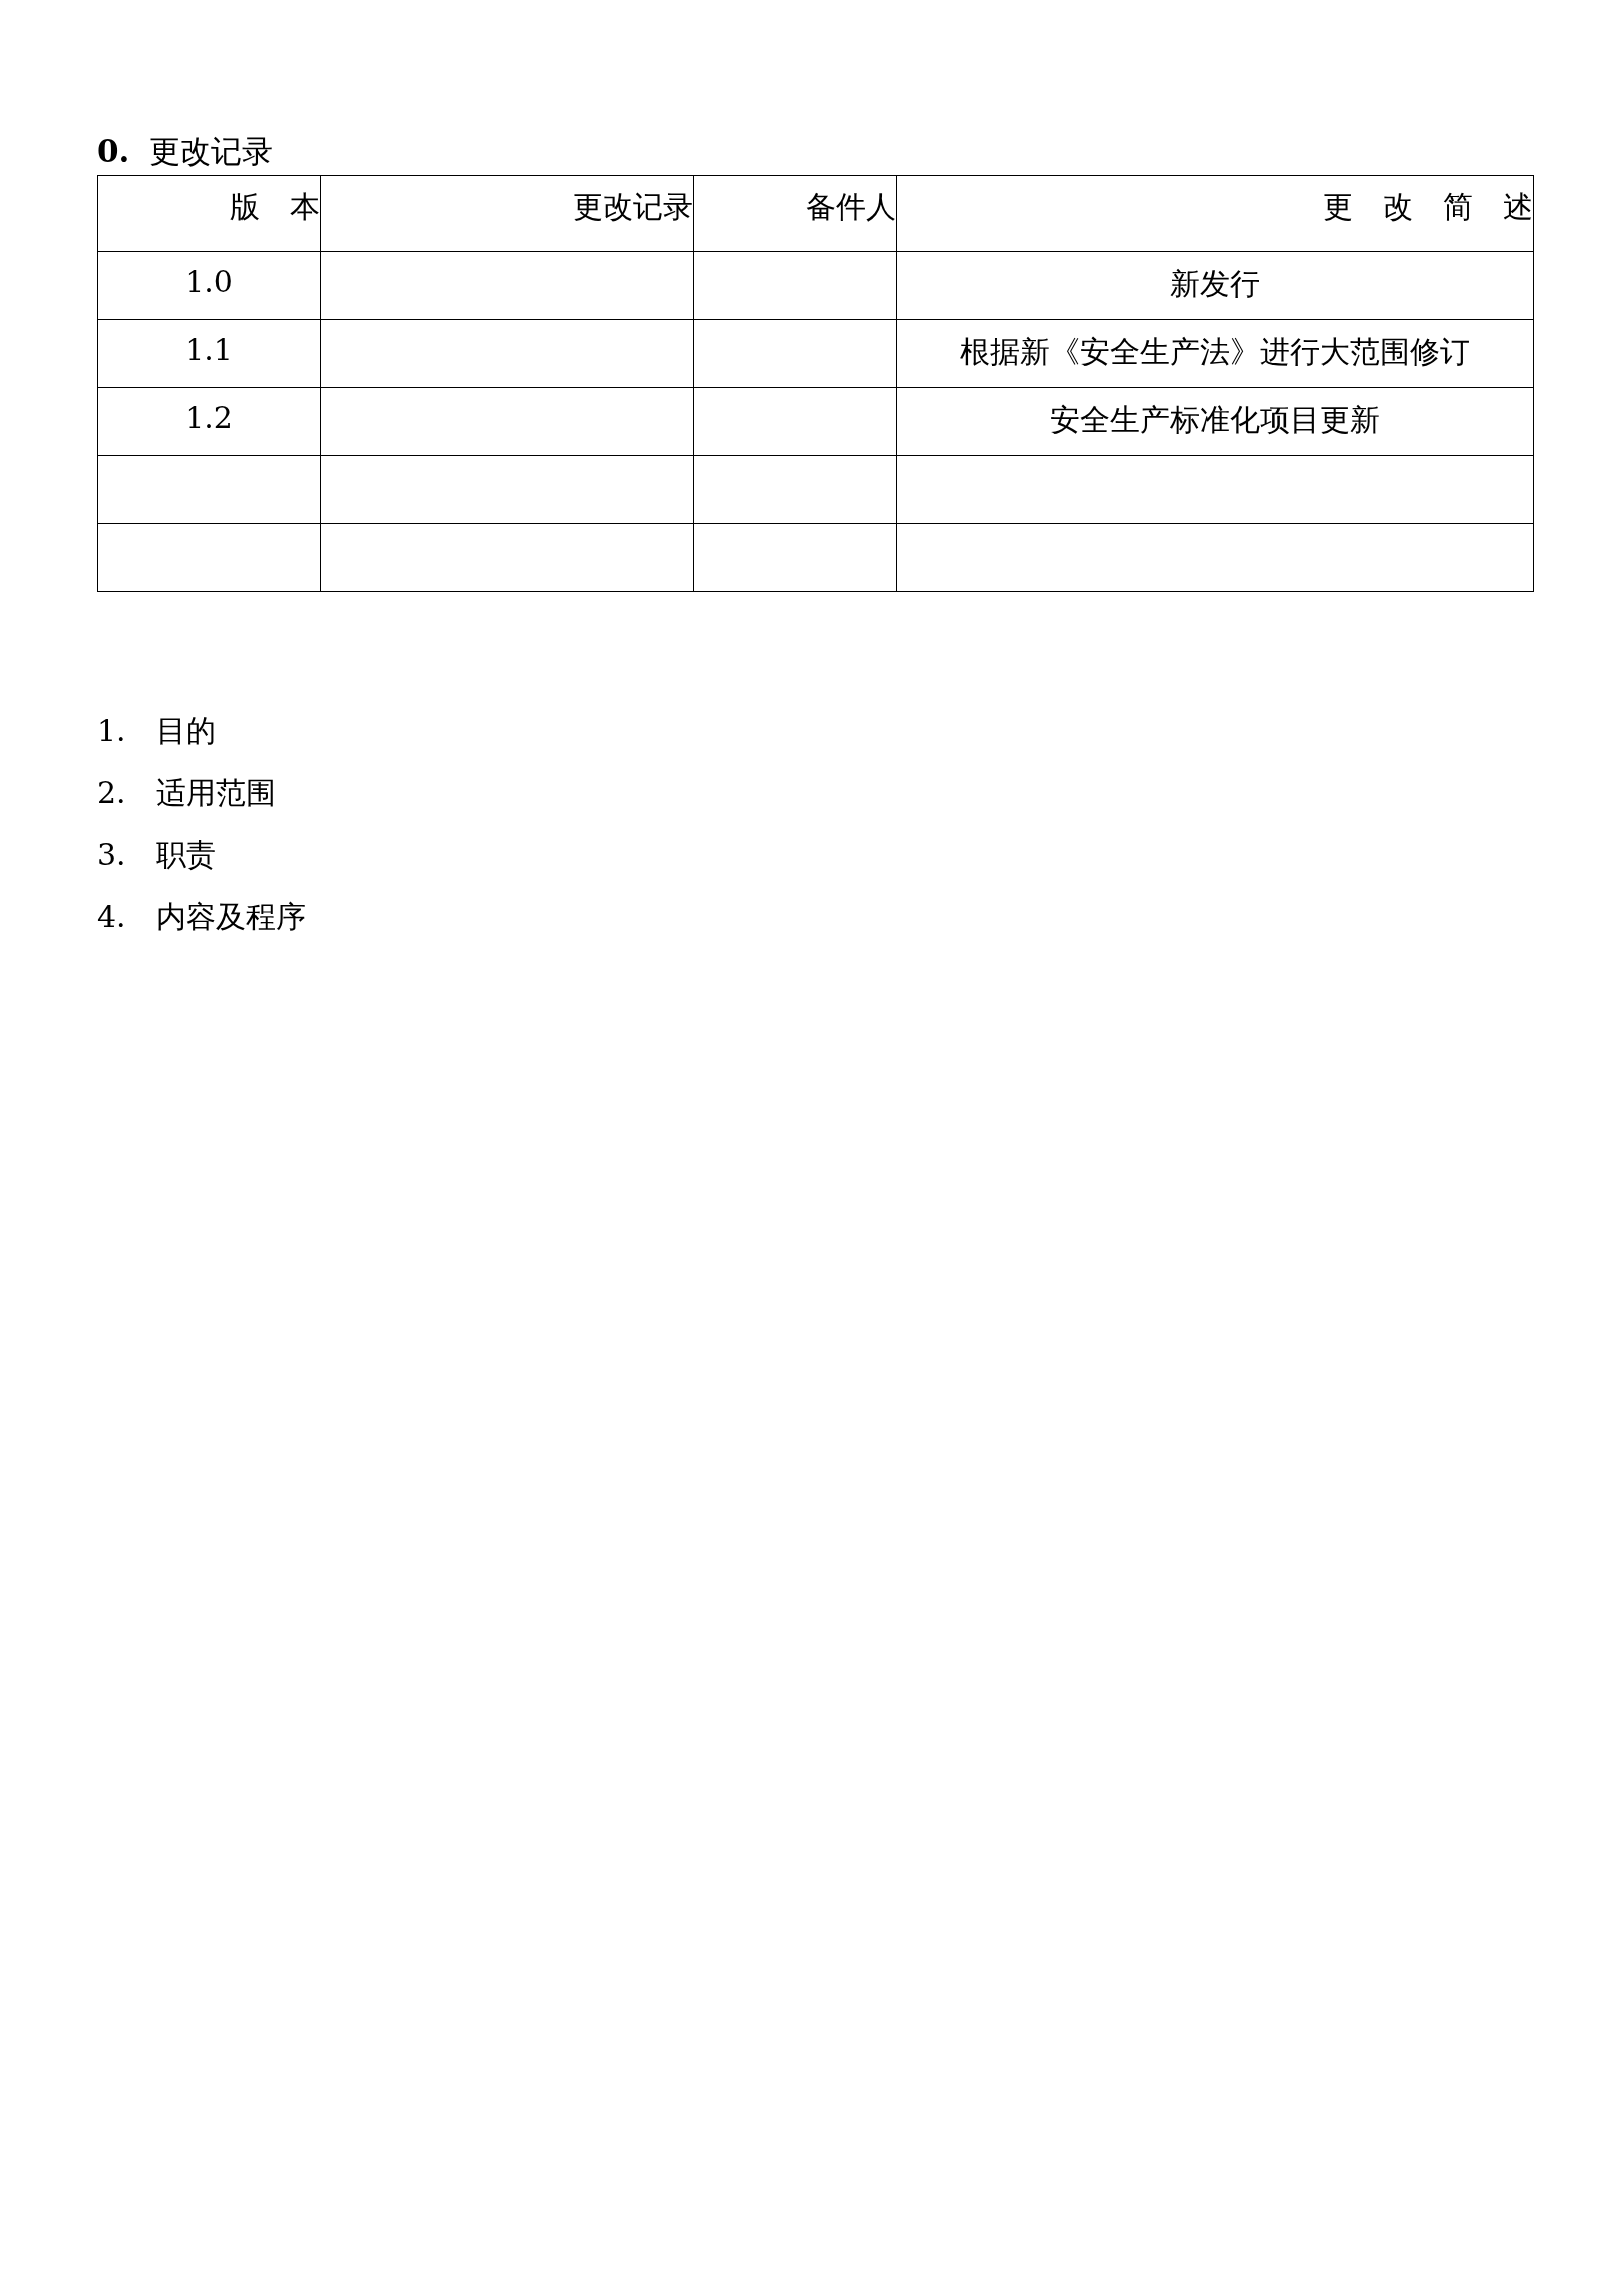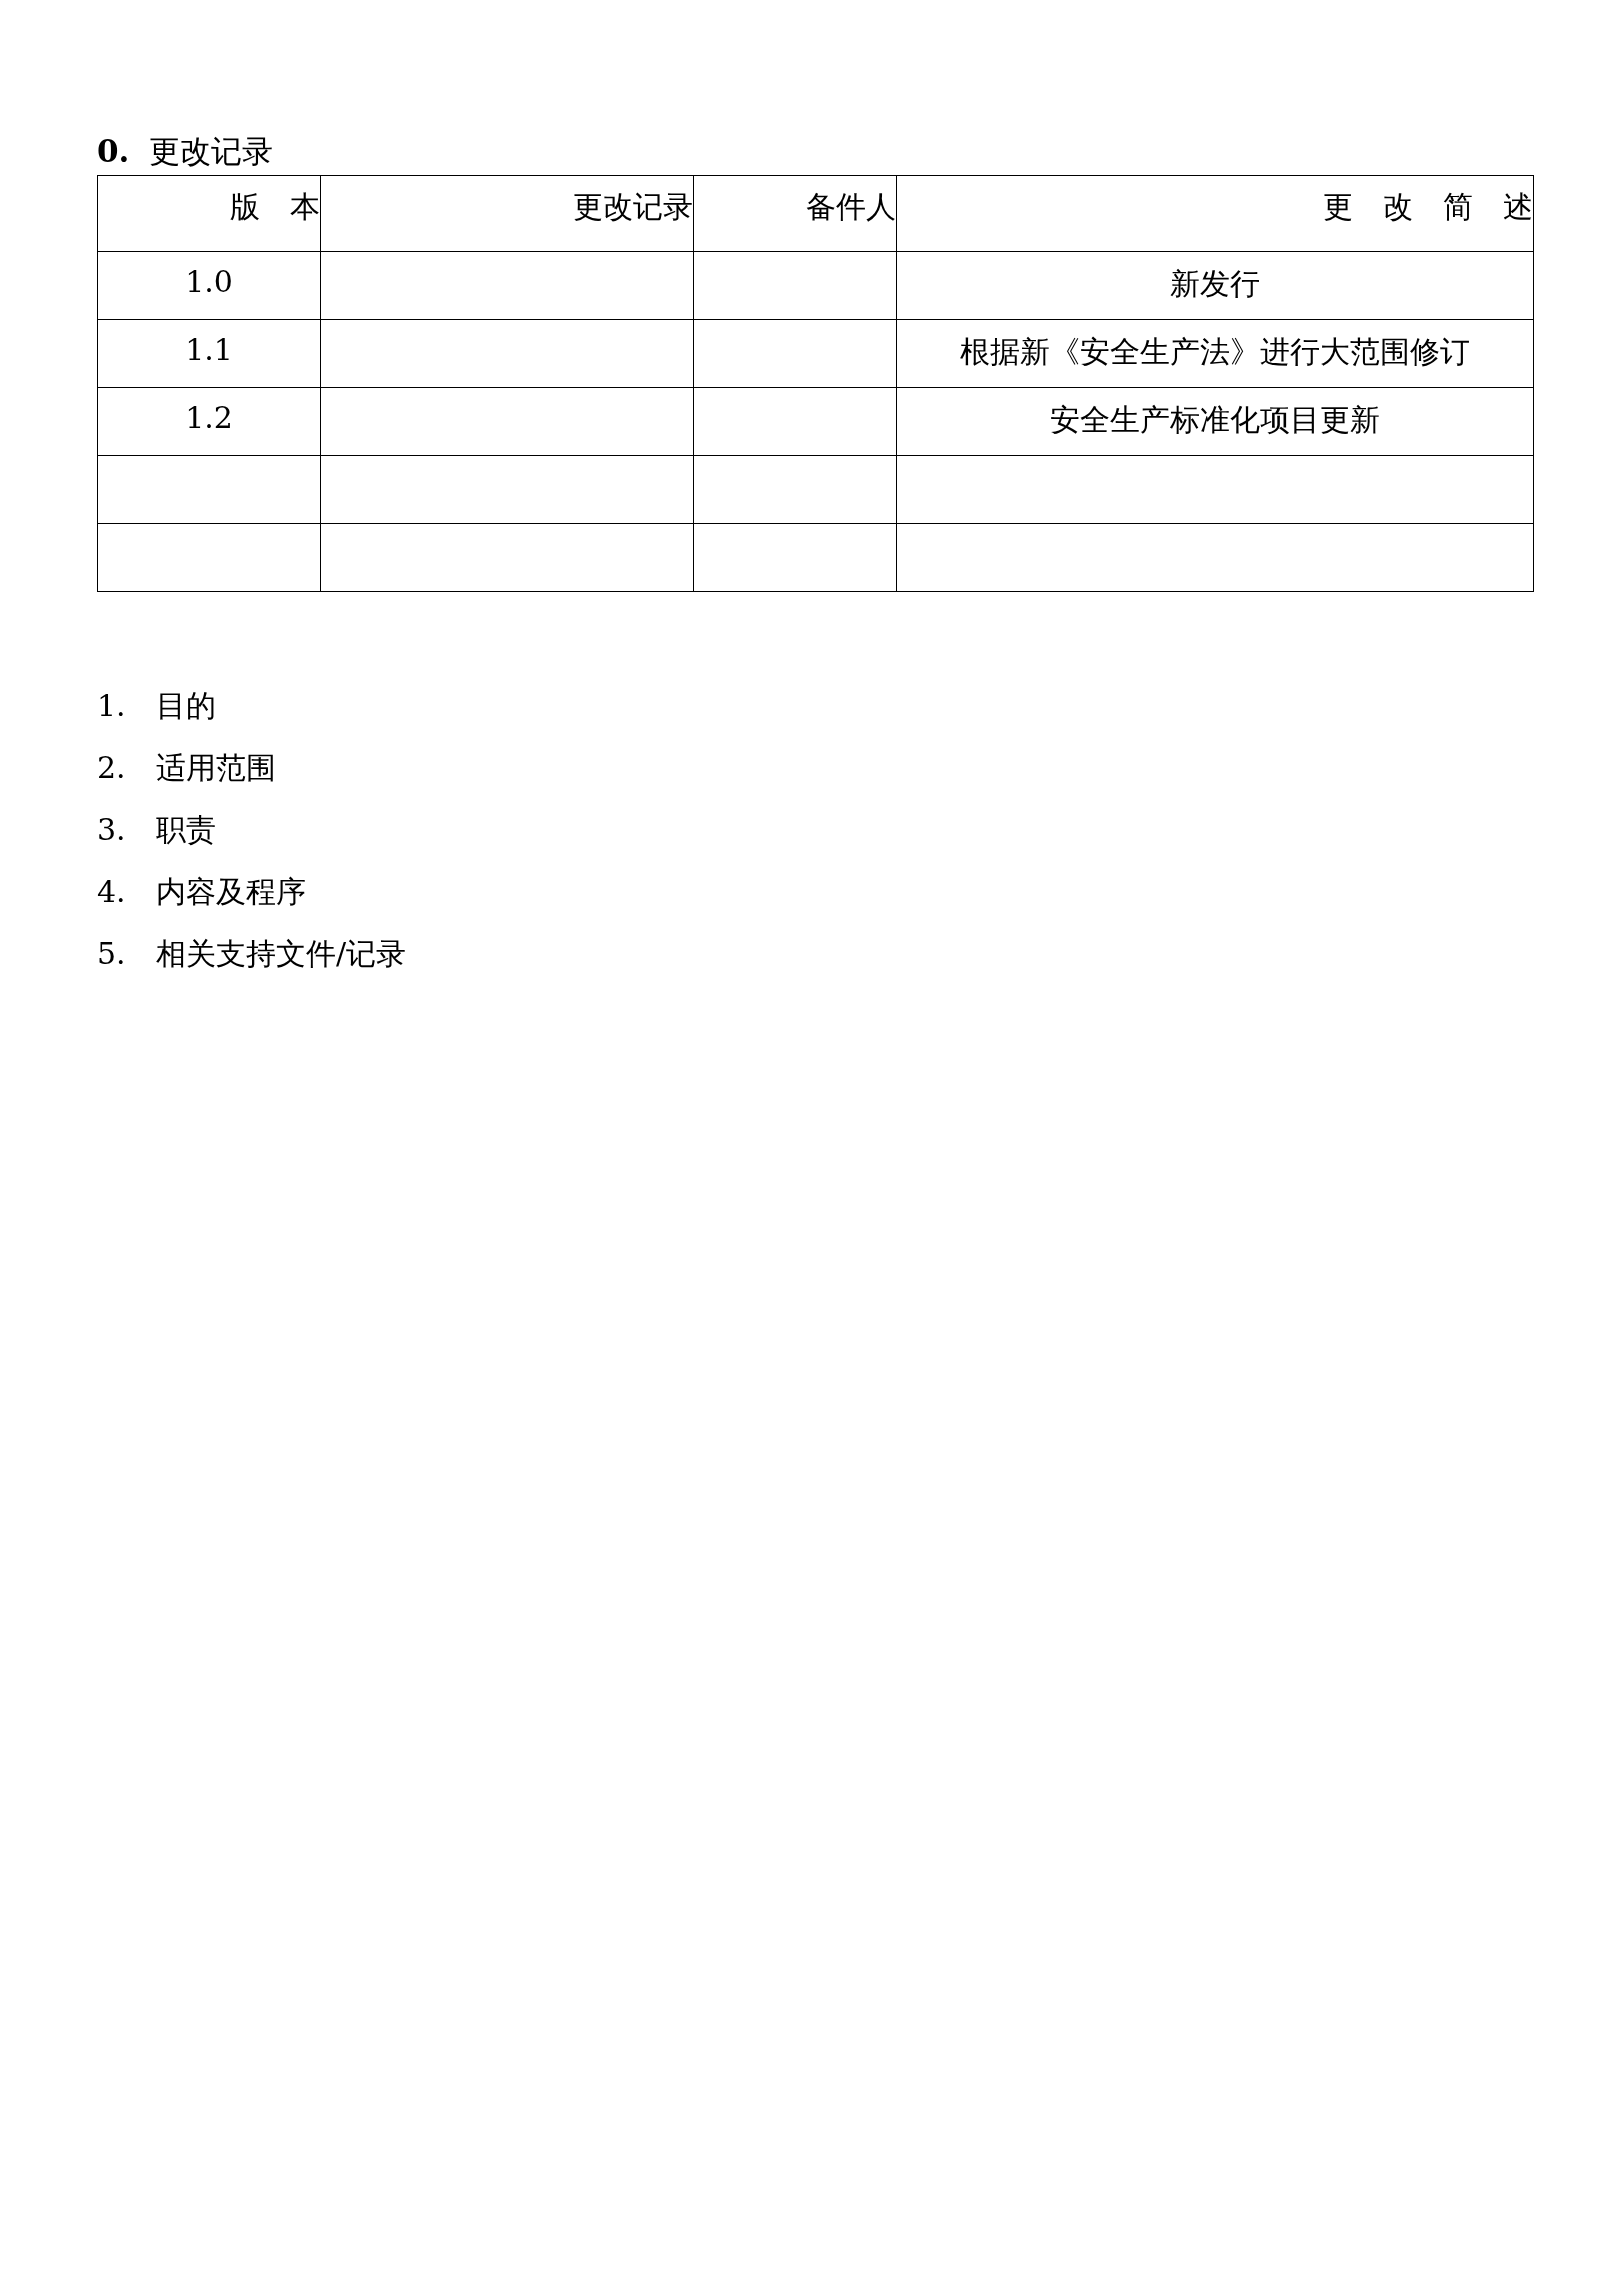--- a/index.html
+++ b/index.html
@@ -63,21 +63,21 @@
     text-align: right;
   }
   .change-table td {
     height: 68px;
     font-size: 30px;
     vertical-align: top;
     padding-top: 11.8px;
     text-align: center;
   }
   
-  .toc { margin-top: 95px; font-size: 30px; }
+  .toc { margin-top: 120px; font-size: 30px; }
   .toc-item { height: 38px; line-height: 38px; margin-bottom: 24px; white-space: nowrap; }
   .toc-num { display: inline-block; width: 59px; }
 </style>
 </head>
 <body>
 
 <div class="page">
   <div class="content">
 
     <table class="approval-table">
@@ -147,20 +147,17 @@
       </div>
       <div class="toc-item">
         <span class="toc-num">2.</span><span>适用范围</span>
       </div>
       <div class="toc-item">
         <span class="toc-num">3.</span><span>职责</span>
       </div>
       <div class="toc-item">
         <span class="toc-num">4.</span><span>内容及程序</span>
       </div>
-      <div class="toc-item">
-        <span class="toc-num">5.</span><span>相关支持文件/记录</span>
-      </div>
     </div>
 
   </div>
 </div>
 
 
 </body></html>

